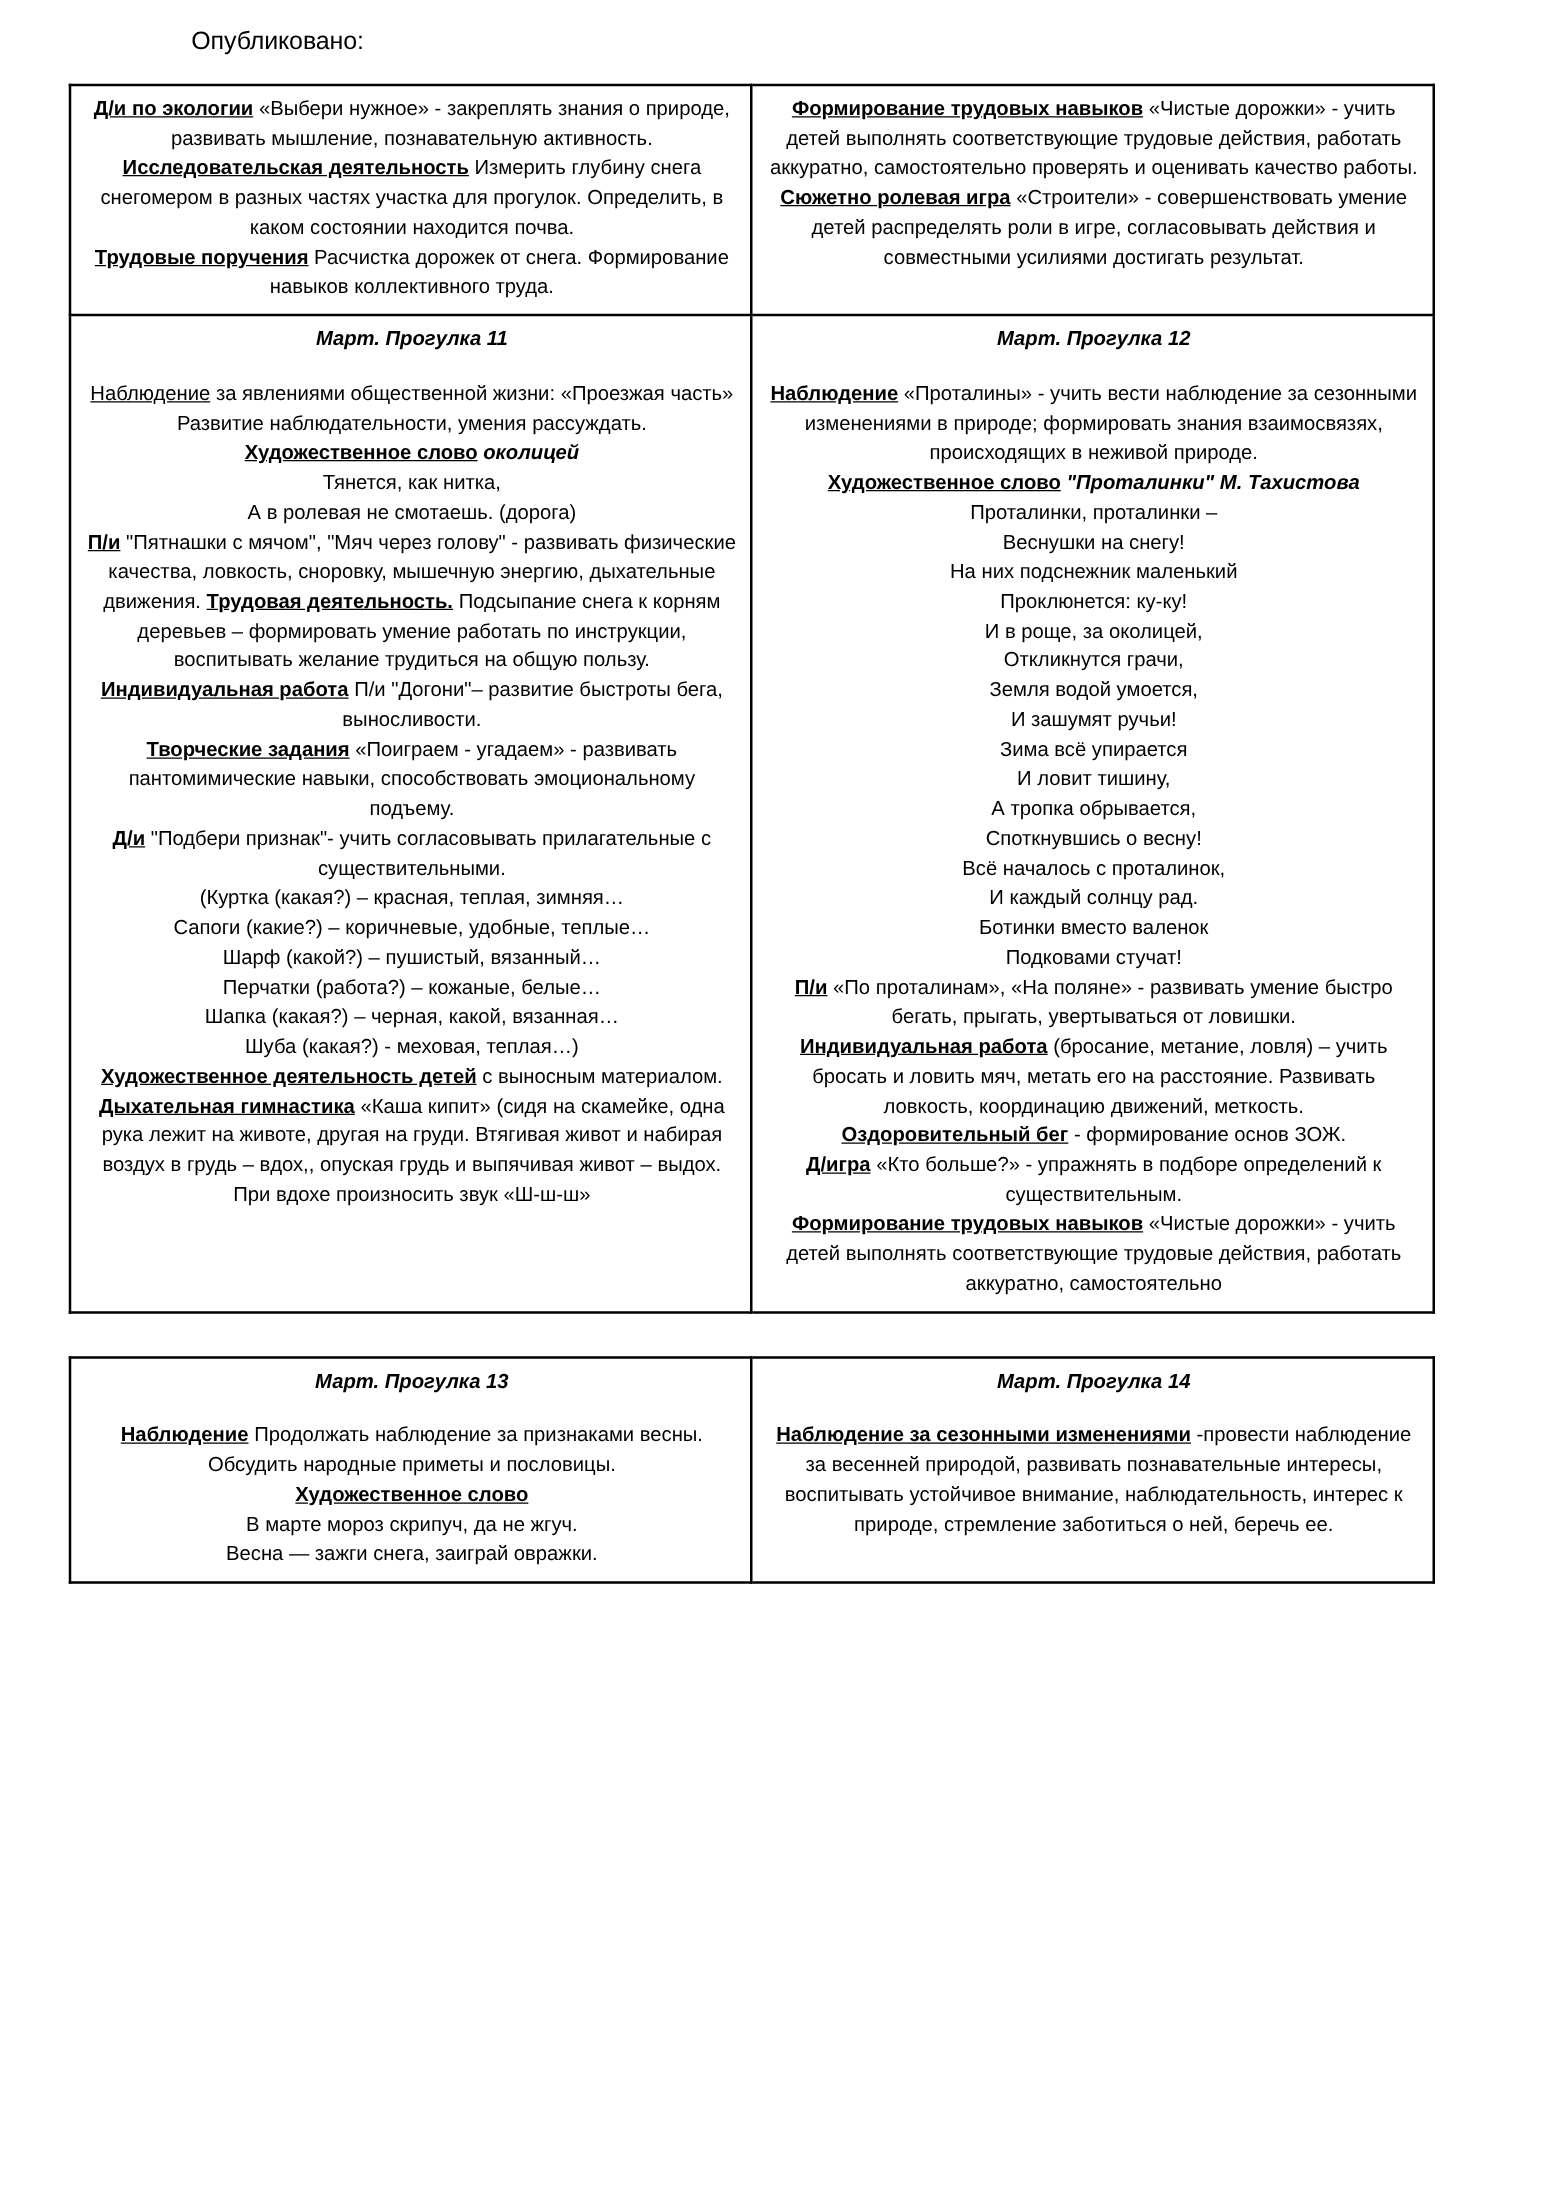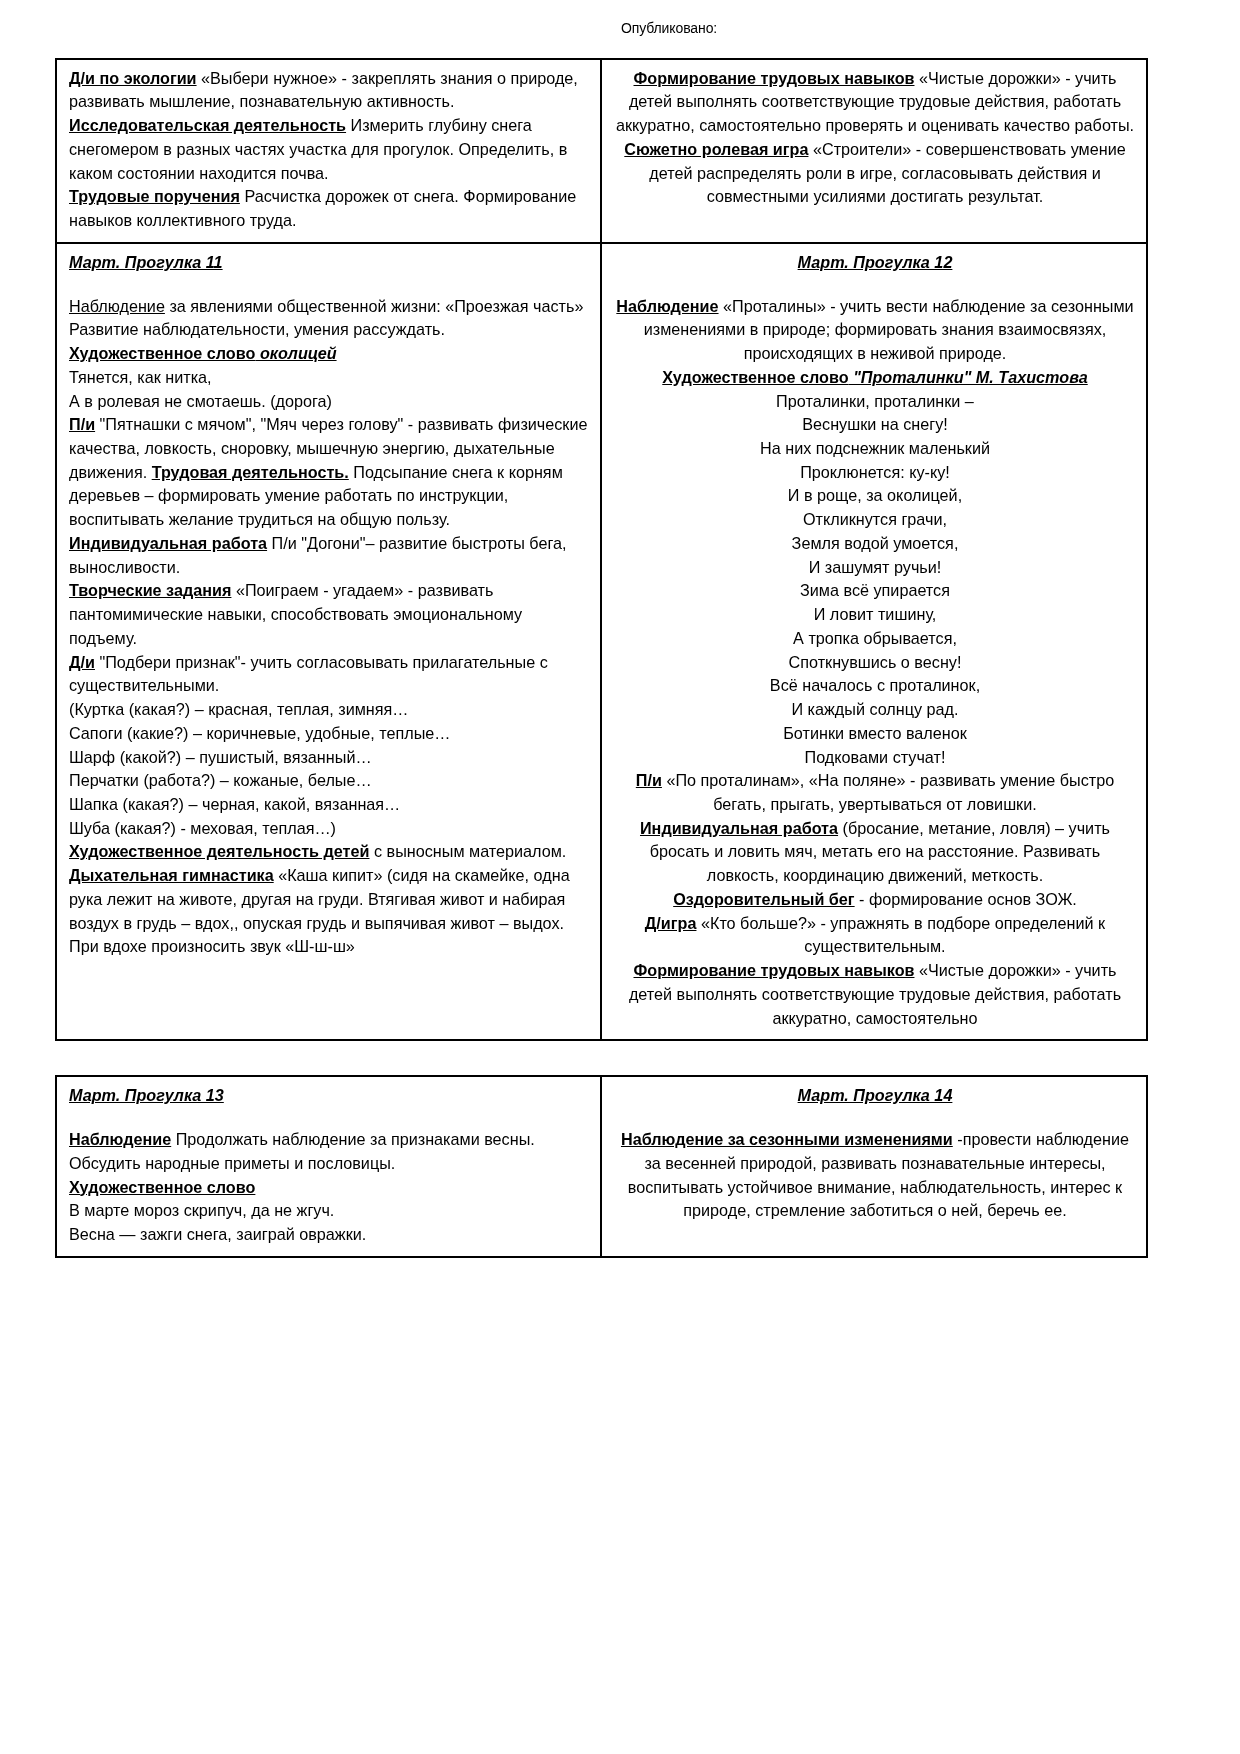--- a/index.html
+++ b/index.html
@@ -18,50 +18,49 @@
   .page {
     box-sizing: border-box;
     width: 1240px;
     height: 1754px;
     padding: 18px 55px 0 55px;
     position: relative;
   }
   
   .header {
     margin-left: 98px;
-    font-size: 14px;
+    font-size: 20px;
     line-height: 1.55;
     letter-spacing: -0.1px;
-    text-align: center;
   }
   .header div { white-space: nowrap; }
 
   
   table.doc {
     border-collapse: collapse;
     width: 1043px;
     table-layout: fixed;
     margin: 0;
   }
   table.doc td {
     border: 2.2px solid #000;
     vertical-align: top;
     padding: 7px 10px 9px 12px;
     font-size: 16.2px;
     line-height: 1.465;
   }
-  td.col-l { width: 521px; }
+  td.col-l { width: 521px; text-align: center; }
   td.col-r { width: 522px; text-align: center; }
 
   p.ln {
     margin: 0;
     padding: 0;
   }
   .b   { font-weight: bold; text-decoration: underline; }
-  .bi  { font-weight: bold; font-style: italic; text-decoration: underline; }
+  .bi  { font-weight: bold; font-style: italic; }
   .ui  { text-decoration: underline; }
   .spacer { height: 20px; }
 
   .gap-between-tables { height: 34px; }
   .tbl1-wrap { margin-top: 18px; }
 </style>
 </head>
 <body>
 
 <div class="page">

